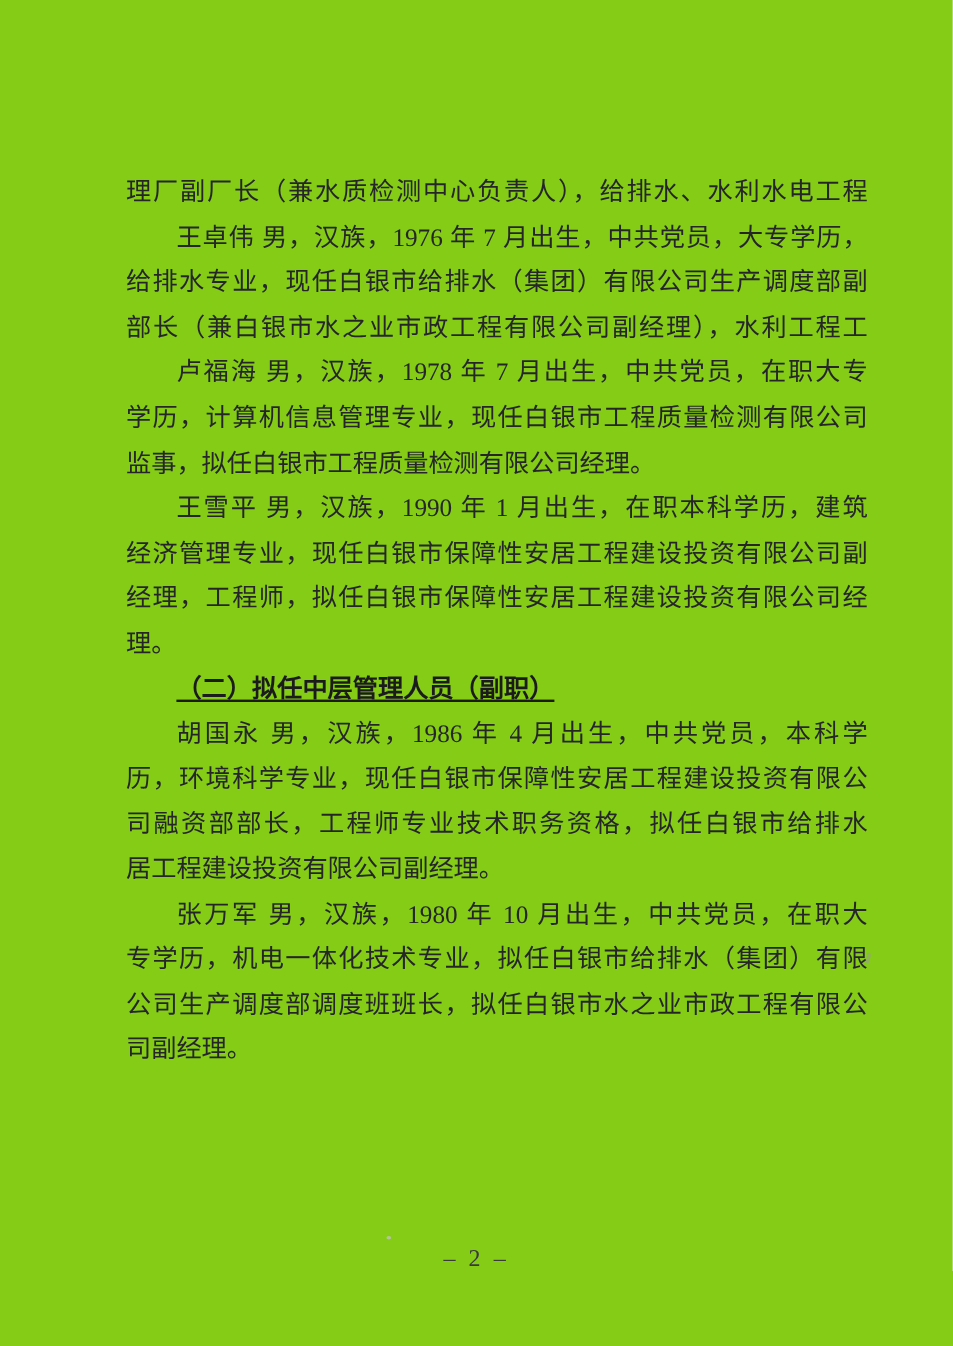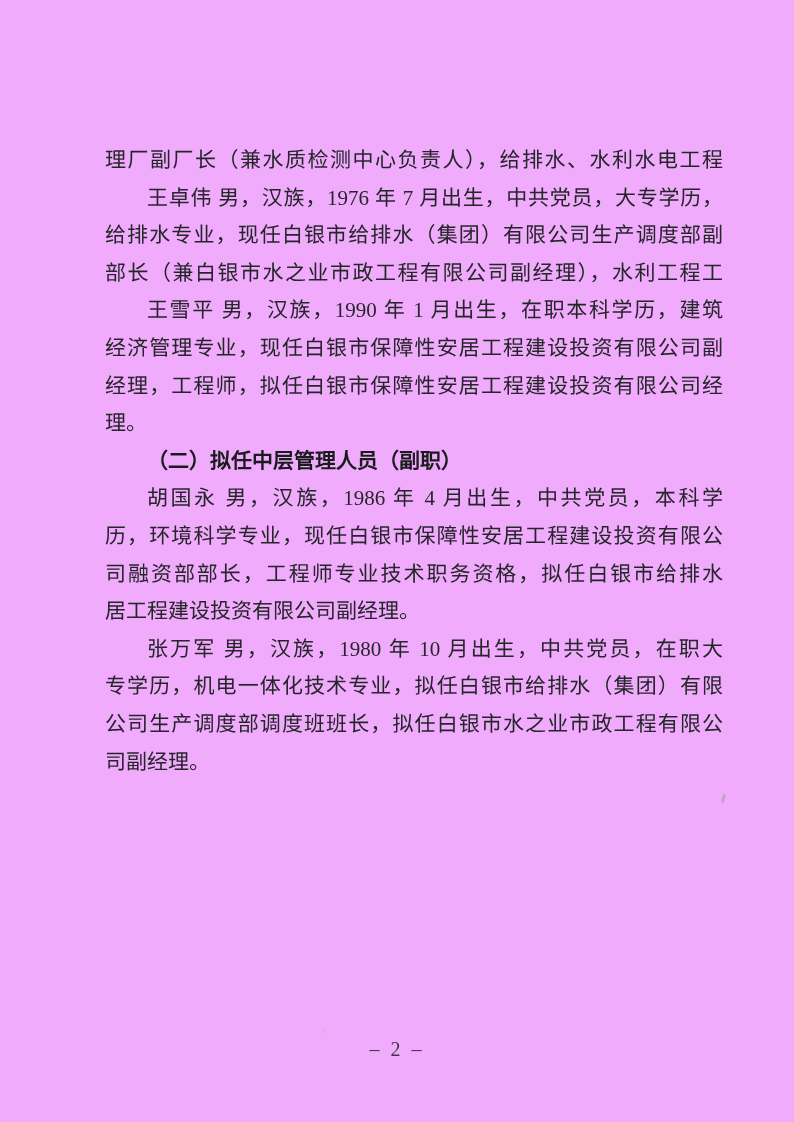--- a/index.html
+++ b/index.html
@@ -4,21 +4,21 @@
 <style>
   html, body {
     margin: 0;
     padding: 0;
     background: #ffffff;
   }
   .page {
     position: relative;
     width: 794px;
     height: 1122px;
-    background: #f0abfc;
+    background: #84cc16;
     overflow: hidden;
     font-family: "Liberation Serif", serif;
     color: #26262a;
   }
   .document-body {
     position: absolute;
     left: 105px;
     top: 142px;
     width: 618px;
   }
@@ -35,20 +35,21 @@
     text-align: justify;
     text-align-last: justify;
     text-justify: inter-character;
   }
   .line.indent {
     text-indent: 2em;
   }
   .para.heading .line {
     font-weight: bold;
     color: #1b1b1e;
+    text-decoration: underline;
   }
   .page-number {
     position: absolute;
     left: 0;
     top: 1038px;
     width: 100%;
     text-align: center;
     font-size: 20px;
     letter-spacing: 3px;
     color: #3a3a3e;
@@ -82,20 +83,25 @@
   <div class="document-body">
       <div class="para">
         <div class="line fill">理厂副厂长（兼水质检测中心负责人），给排水、水利水电工程</div>
       </div>
       <div class="para">
         <div class="line fill indent">王卓伟 男，汉族，1976 年 7 月出生，中共党员，大专学历，</div>
         <div class="line fill">给排水专业，现任白银市给排水（集团）有限公司生产调度部副</div>
         <div class="line fill">部长（兼白银市水之业市政工程有限公司副经理），水利工程工</div>
       </div>
       <div class="para">
+        <div class="line fill indent">卢福海 男，汉族，1978 年 7 月出生，中共党员，在职大专</div>
+        <div class="line fill">学历，计算机信息管理专业，现任白银市工程质量检测有限公司</div>
+        <div class="line">监事，拟任白银市工程质量检测有限公司经理。</div>
+      </div>
+      <div class="para">
         <div class="line fill indent">王雪平 男，汉族，1990 年 1 月出生，在职本科学历，建筑</div>
         <div class="line fill">经济管理专业，现任白银市保障性安居工程建设投资有限公司副</div>
         <div class="line fill">经理，工程师，拟任白银市保障性安居工程建设投资有限公司经</div>
         <div class="line">理。</div>
       </div>
       <div class="para heading">
         <div class="line indent">（二）拟任中层管理人员（副职）</div>
       </div>
       <div class="para">
         <div class="line fill indent">胡国永 男，汉族，1986 年 4 月出生，中共党员，本科学</div>

